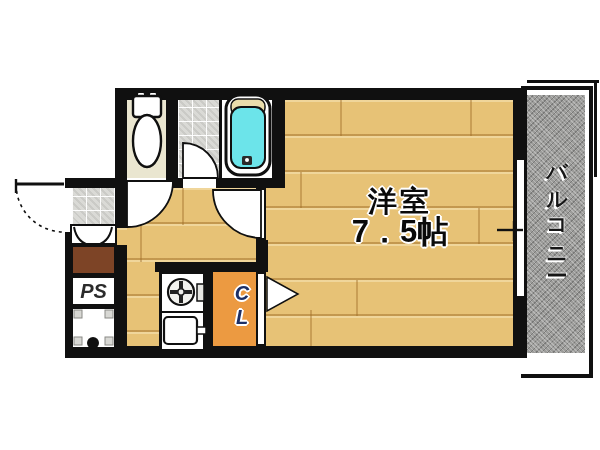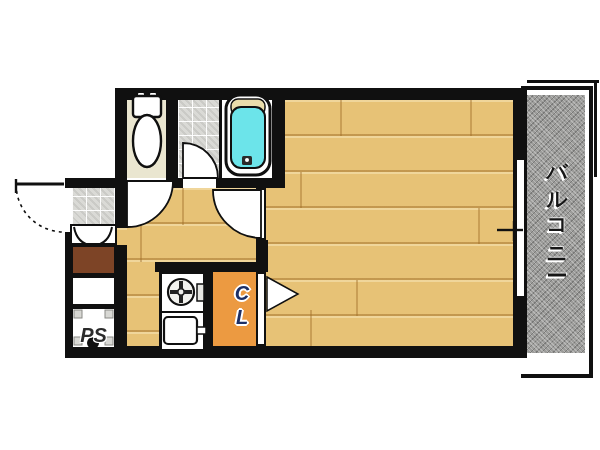--- a/index.html
+++ b/index.html
@@ -31,21 +31,21 @@
   .vtext{writing-mode:vertical-rl;text-orientation:upright;}
   .balconylabel{position:absolute;left:539px;top:148px;height:200px;width:32px;
     font-size:21px;font-weight:bold;color:#161616;letter-spacing:5px;
     text-shadow:-2px 2px 0 #fff,-1px 1px 0 #fff,1px -1px 0 rgba(255,255,255,.7);}
   .cllabel{position:absolute;left:219px;top:282px;height:58px;width:34px;
     font-size:20px;font-weight:bold;font-style:italic;color:#1c2f66;letter-spacing:2px;}
   .sblabel{position:absolute;left:70px;top:244px;width:47px;height:32px;display:flex;align-items:center;justify-content:center;
     font-size:20px;font-weight:bold;font-style:italic;color:#ffffff;text-shadow:1px 1px 0 #2a1408,-1px -1px 0 rgba(0,0,0,.35);}
   .pslabel{position:absolute;left:70px;top:275px;width:47px;height:32px;display:flex;align-items:center;justify-content:center;
     font-size:20px;font-weight:bold;font-style:italic;color:#2b2b2b;
-    text-shadow:-1px -1px 0 #fff,1px 1px 0 #fff,-1px 1px 0 #fff,1px -1px 0 #fff;margin-top:44px;}
+    text-shadow:-1px -1px 0 #fff,1px 1px 0 #fff,-1px 1px 0 #fff,1px -1px 0 #fff;}
   svg{position:absolute;left:0;top:0;pointer-events:none;}
 </style>
 </head>
 <body>
 
 <div id="stage">
 
   <div class="abs wood" style="left:266px;top:100px;width:247px;height:246px;"></div>
   <div class="abs wood" style="left:127px;top:188px;width:139px;height:158px;"></div>
   <div class="abs wood" style="left:115px;top:228px;width:12px;height:17px;"></div>
@@ -149,17 +149,21 @@
     <path d="M74,227 Q77,244 93,246 Q109,244 112,227" fill="none" stroke="#101010" stroke-width="2"></path>
 
     <path d="M267,277 L298,294 L267,311 Z" fill="#fff" stroke="#101010" stroke-width="1.5"></path>
 
     <g>
       <path d="M497,230 H523" stroke="#101010" stroke-width="2.4"></path>
       <path d="M514,221 V241" stroke="#101010" stroke-width="2.4"></path>
     </g>
   </svg>
 
+  <div class="roomlabel">
+    <div class="rname outlined">洋室</div>
+    <div class="rsize outlined">7．5帖</div>
+  </div>
   <div class="balconylabel vtext">バルコニー</div>
   <div class="cllabel vtext outlined">CL</div>
   <div class="pslabel">PS</div>
 
 </div>
 
 </body></html>

